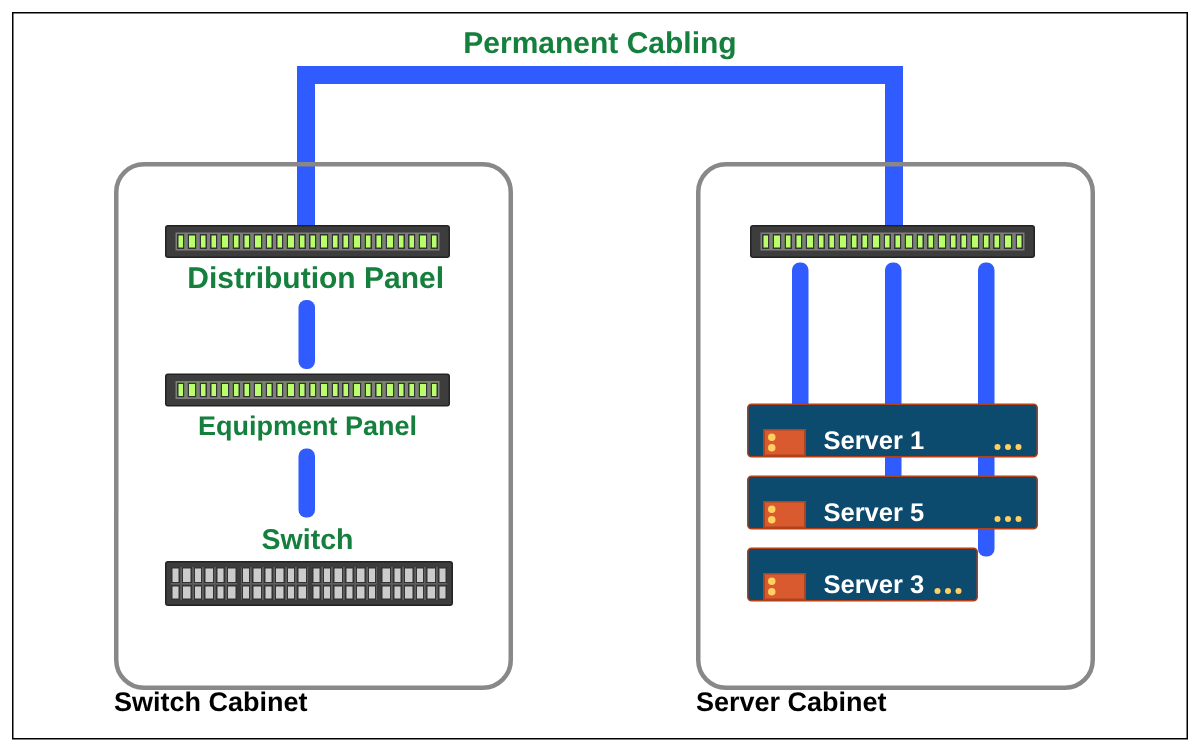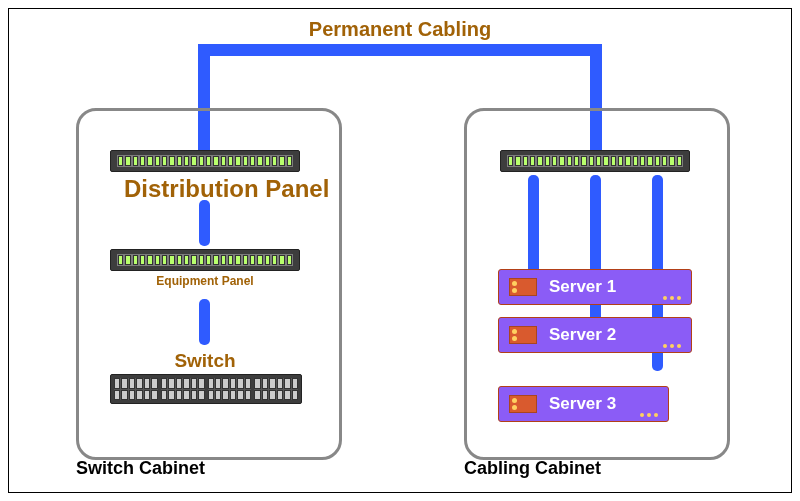--- a/index.html
+++ b/index.html
@@ -11,21 +11,21 @@
     position:relative;
     box-sizing:border-box;
   }
   .diagram-border{
     position:absolute;
     left:8px;top:8px;right:8px;bottom:8px;
     border:1px solid #000;
   }
   .label{
     font-weight:bold;
-    color:#a16207;
+    color:#15803d;
     text-align:center;
     white-space:nowrap;
   }
   .cabinet{
     position:absolute;
     border:3px solid #888;
     border-radius:20px;
     background:transparent;
   }
   .cabinet-title{
@@ -86,27 +86,27 @@
     background:#555;
   }
   .switch .block div{
     background:#ccc;
     border:1px solid #333;
   }
   
   .server{
     position:absolute;
     height:36px;
-    background:#8b5cf6;
+    background:#0c4a6e;
     border:1px solid #b24018;
     border-radius:3px;
     box-sizing:border-box;
     color:#fff;
     display:flex;
-    align-items:center;
+    align-items:flex-end;
     padding:0 10px;
     font-weight:bold;
     font-size:17px;
   }
   .server .leds{
     width:28px;
     height:18px;
     background:#d95a2e;
     border:1px solid #aa4520;
     margin-right:12px;
@@ -163,21 +163,21 @@
       <div class="port"></div>
       <div class="port"></div>
       <div class="port"></div>
       <div class="port"></div>
       <div class="port"></div>
       <div class="port"></div>
       <div class="port"></div>
       <div class="port"></div>
     </div>
 </div>
-<div class="label" style="position:absolute;left:124px;top:175px;width:190px;font-size:24px;">Distribution Panel</div>
+<div class="label" style="position:absolute;left:106px;top:175px;width:190px;font-size:20px;text-align:right;">Distribution Panel</div>
 
 <div class="cable rounded" style="left:199px;top:200px;width:11px;height:46px;"></div>
 
 <div class="panel" style="left:110px;top:249px;width:190px;">
   <div class="port-strip">
       <div class="port"></div>
       <div class="port"></div>
       <div class="port"></div>
       <div class="port"></div>
       <div class="port"></div>
@@ -195,21 +195,21 @@
       <div class="port"></div>
       <div class="port"></div>
       <div class="port"></div>
       <div class="port"></div>
       <div class="port"></div>
       <div class="port"></div>
       <div class="port"></div>
       <div class="port"></div>
     </div>
 </div>
-<div class="label" style="position:absolute;left:110px;top:274px;width:190px;font-size:12px;">Equipment Panel</div>
+<div class="label" style="position:absolute;left:110px;top:274px;width:190px;font-size:18px;">Equipment Panel</div>
 
 <div class="cable rounded" style="left:199px;top:299px;width:11px;height:46px;"></div>
 
 <div class="label" style="position:absolute;left:110px;top:350px;width:190px;font-size:19px;">Switch</div>
 <div class="switch" style="left:110px;top:374px;width:192px;">
   <div class="block">
       <div></div>
       <div></div>
       <div></div>
       <div></div>
@@ -260,21 +260,21 @@
       <div></div>
       <div></div>
       <div></div>
       <div></div>
       <div></div>
       <div></div>
     </div>
 </div>
 
 <div class="cabinet" style="left:464px;top:108px;width:260px;height:346px;"></div>
-<div class="cabinet-title" style="left:464px;top:458px;width:260px;">Cabling Cabinet</div>
+<div class="cabinet-title" style="left:464px;top:458px;width:260px;">Server Cabinet</div>
 
 <div class="panel" style="left:500px;top:150px;width:190px;">
   <div class="port-strip">
       <div class="port"></div>
       <div class="port"></div>
       <div class="port"></div>
       <div class="port"></div>
       <div class="port"></div>
       <div class="port"></div>
       <div class="port"></div>
@@ -312,28 +312,28 @@
       <span></span>
       <span></span>
       <span></span>
     </div>
 </div>
 <div class="server" style="left:498px;top:317px;width:194px;">
   <div class="leds">
       <span></span>
       <span></span>
     </div>
-  <span>Server 2</span>
+  <span>Server 5</span>
   <div class="dots">
       <span></span>
       <span></span>
       <span></span>
     </div>
 </div>
-<div class="server" style="left:498px;top:386px;width:171px;">
+<div class="server" style="left:498px;top:365px;width:154px;">
   <div class="leds">
       <span></span>
       <span></span>
     </div>
   <span>Server 3</span>
   <div class="dots">
       <span></span>
       <span></span>
       <span></span>
     </div>

